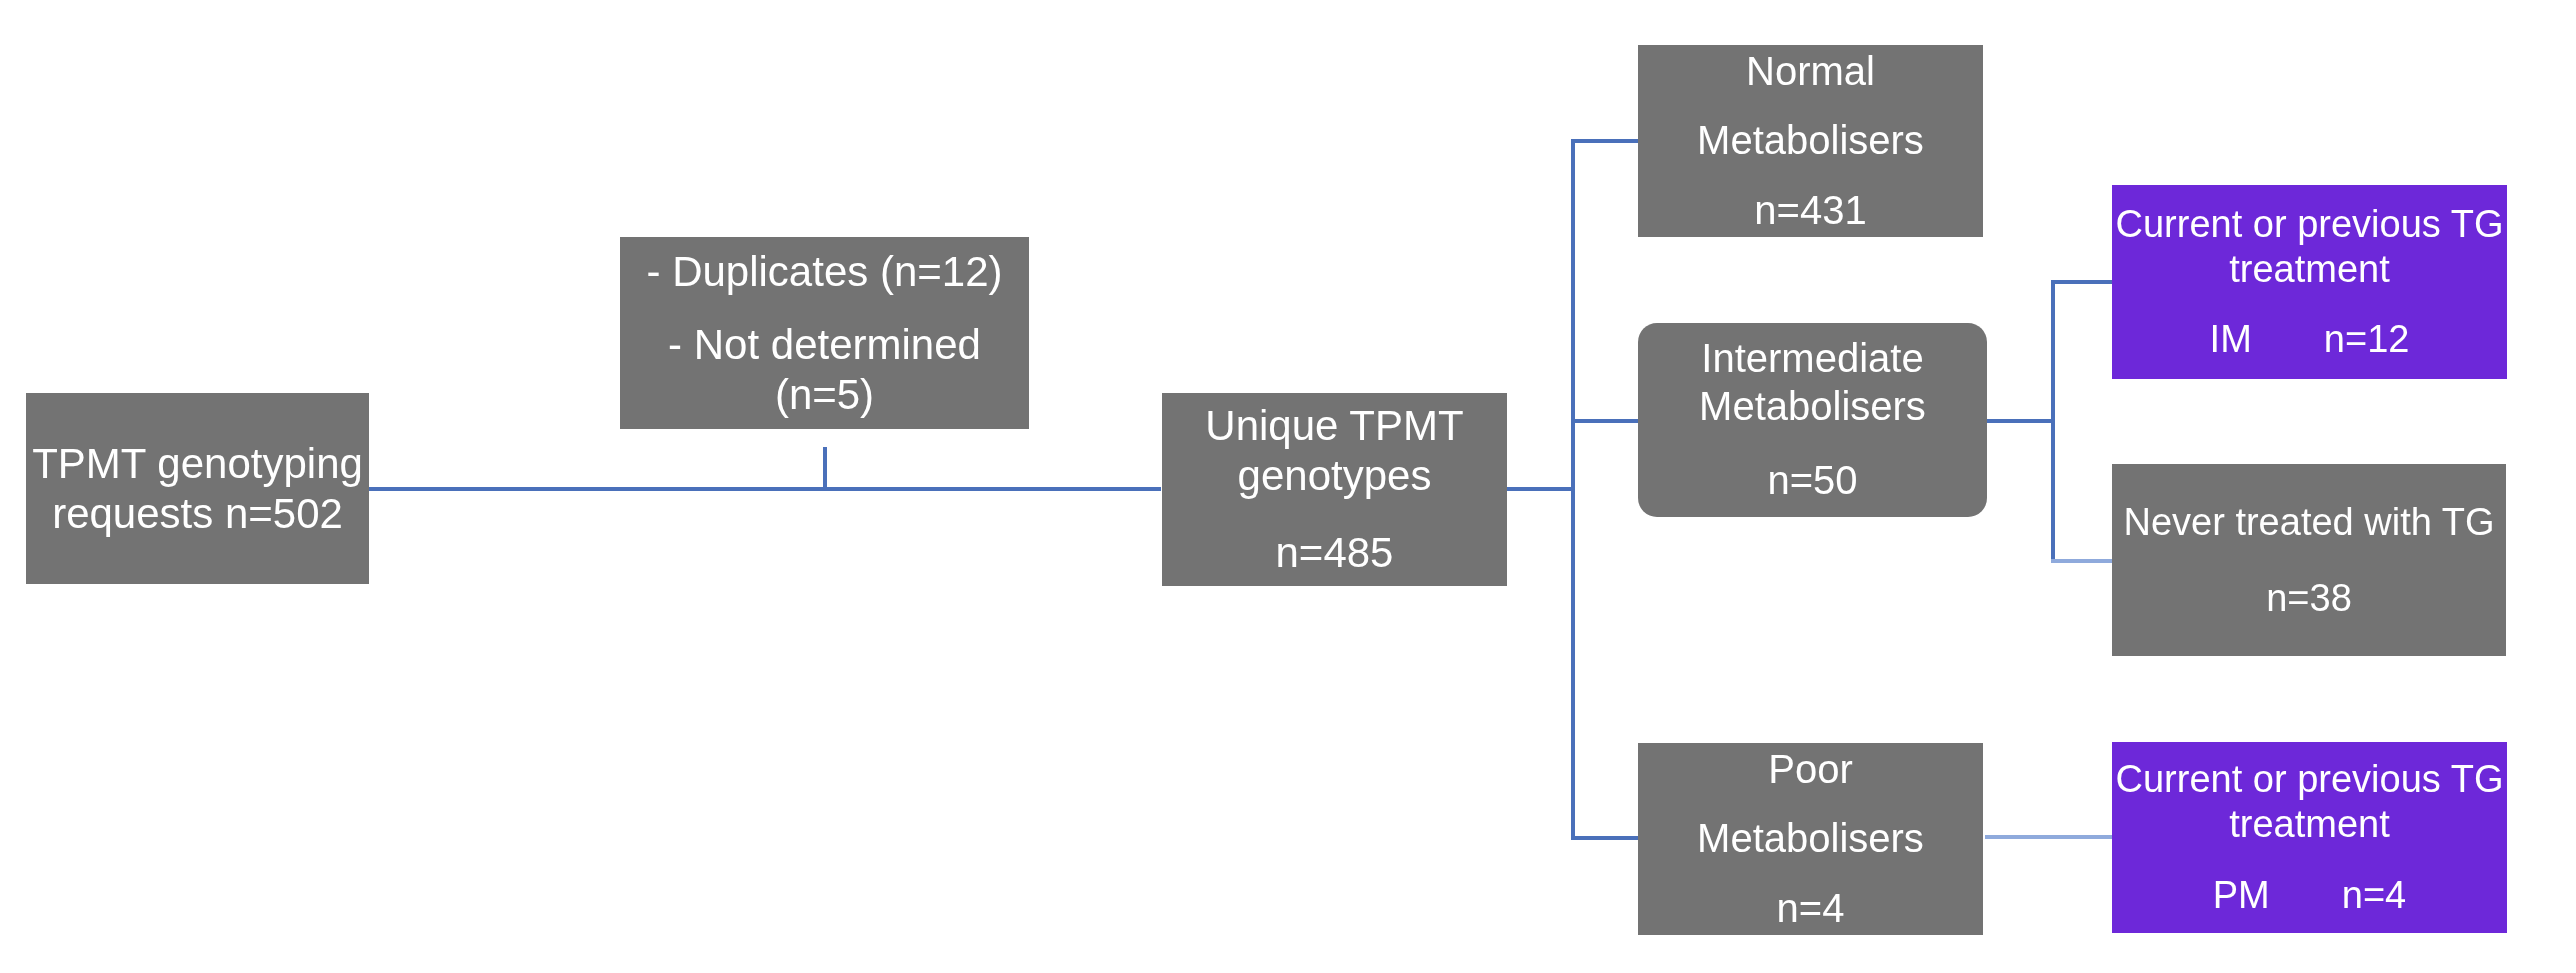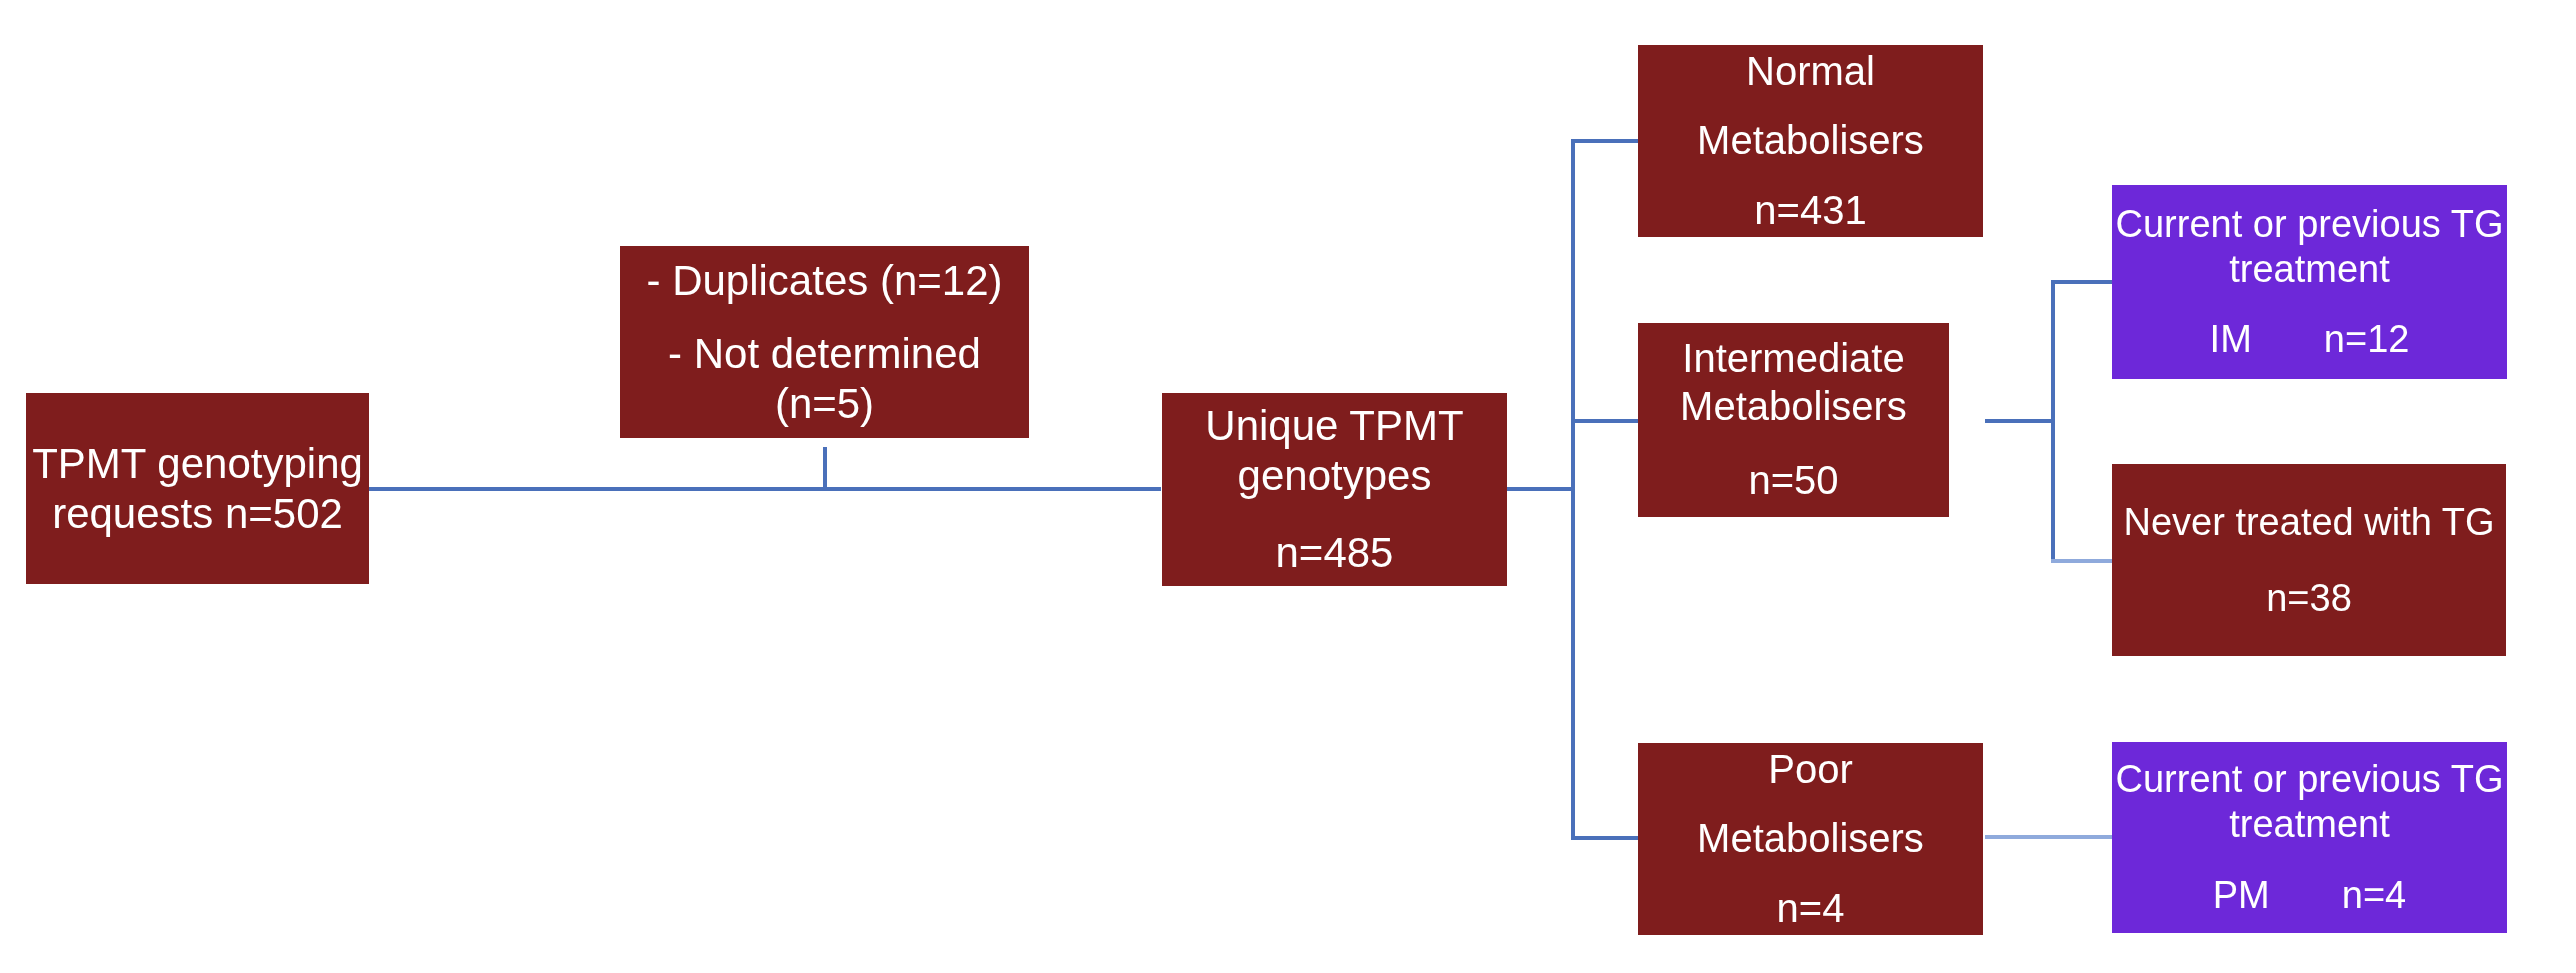--- a/index.html
+++ b/index.html
@@ -5,21 +5,21 @@
   html,body { margin:0; padding:0; background:#ffffff; }
   .canvas {
     position:relative; width:2576px; height:974px; background:#ffffff;
     font-family:"Liberation Sans", sans-serif; overflow:hidden;
   }
   .box {
     position:absolute; display:flex; flex-direction:column;
     align-items:center; justify-content:center; text-align:center;
     color:#ffffff; line-height:1.18;
   }
-  .blue  { background:#7f1d1d; }
+  .blue  { background:#737373; }
   .green { background:#6d28d9; }
   .fs46 { font-size:42px; }
   .fs44 { font-size:40px; }
   .fs42 { font-size:38px; }
   .mt20 { margin-top:31px; }
   .mt24 { margin-top:22px; }
   .mt26 { margin-top:24px; }
   .mt28 { margin-top:26px; }
   .mt30 { margin-top:27.5px; }
   .nrow { display:flex; gap:72px; justify-content:center; }
@@ -43,39 +43,39 @@
   <div class="line dark" style="left:2051px; top:280px; width:3.7px;   height:282px;"></div>
   <div class="line dark" style="left:2051px; top:280px; width:61px;  height:3.7px;"></div>
   <div class="line light" style="left:2051px; top:559px; width:61px;  height:3.7px;"></div>
   <div class="line light" style="left:1985px; top:835px; width:127px; height:3.7px;"></div>
 
   <div class="box blue fs46" style="left:26px; top:393px; width:343px; height:191px;">
     <span>TPMT genotyping</span>
     <span>requests n=502</span>
   </div>
 
-  <div class="box blue fs46" style="left:620px; top:246px; width:409px; height:192px;">
+  <div class="box blue fs46" style="left:620px; top:237px; width:409px; height:192px;">
     <span>- Duplicates (n=12)</span>
     <span class="mt26">- Not determined</span>
     <span>(n=5)</span>
   </div>
 
   <div class="box blue fs46" style="left:1162px; top:393px; width:345px; height:193px;">
     <span>Unique TPMT</span>
     <span>genotypes</span>
     <span class="mt30">n=485</span>
   </div>
 
   <div class="box blue fs44" style="left:1638px; top:45px; width:345px; height:192px;">
     <span>Normal</span>
     <span class="mt24">Metabolisers</span>
     <span class="mt24">n=431</span>
   </div>
 
-  <div class="box blue fs44" style="left:1638px; top:323px; width:311px; height:194px;">
+  <div class="box blue fs44" style="left:1638px; top:323px; width:349px; height:194px;border-radius:19px;">
     <span>Intermediate</span>
     <span>Metabolisers</span>
     <span class="mt30">n=50</span>
   </div>
 
   <div class="box blue fs44" style="left:1638px; top:743px; width:345px; height:192px;align-items:center;">
     <span>Poor</span>
     <span class="mt24">Metabolisers</span>
     <span class="mt24">n=4</span>
   </div>

